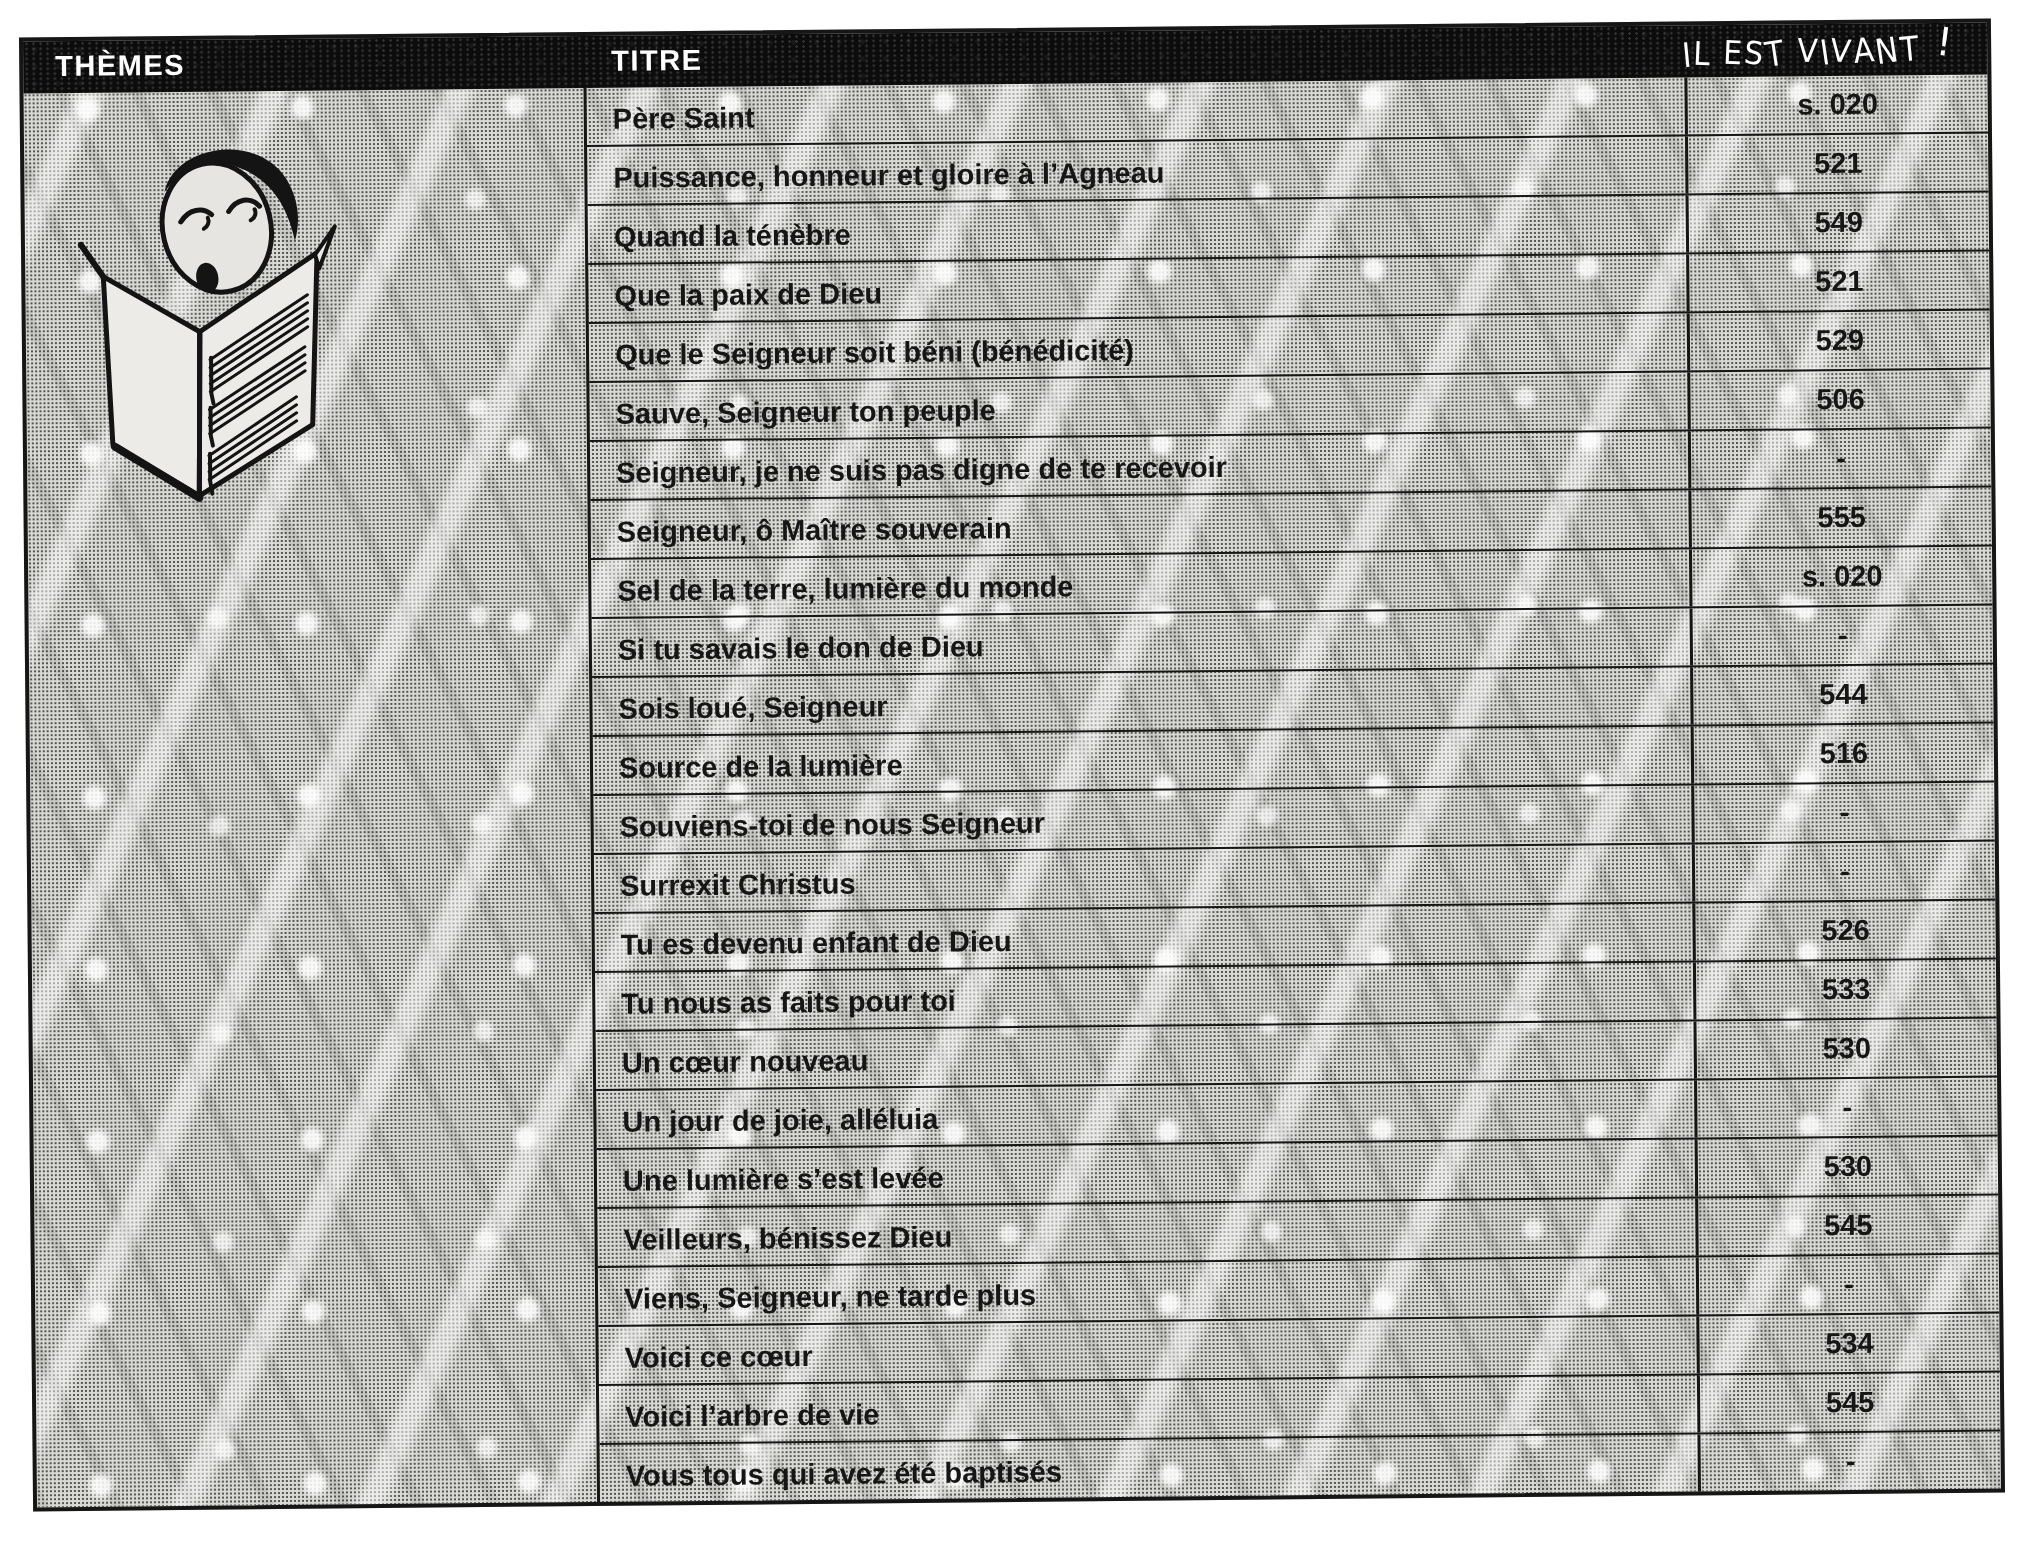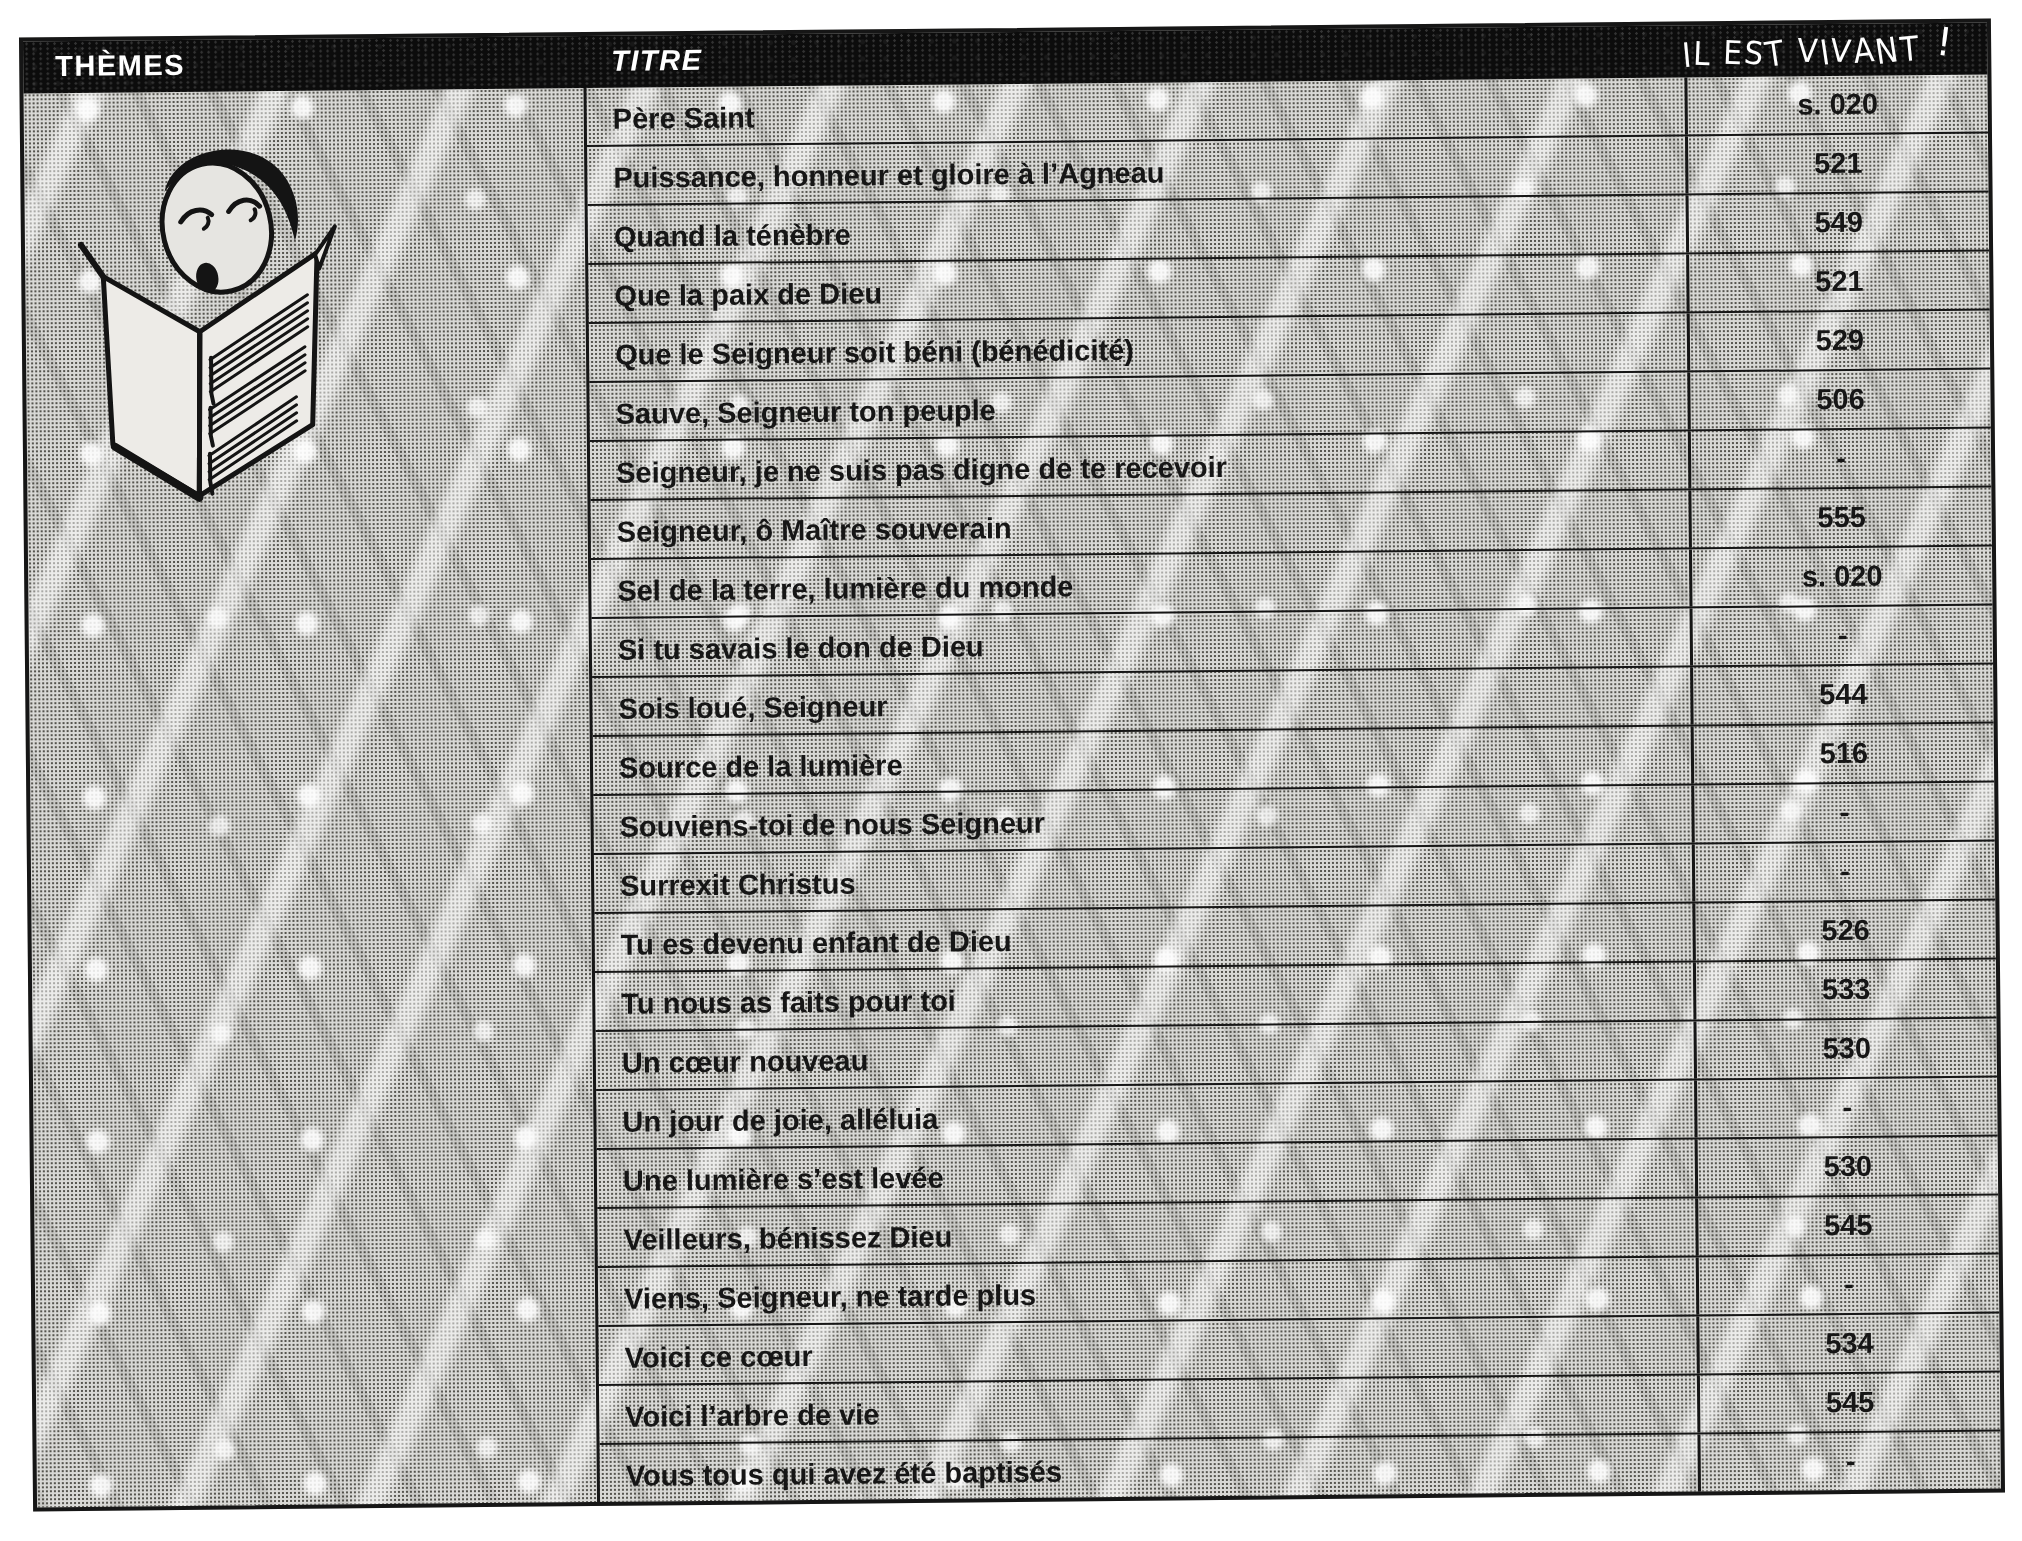--- a/index.html
+++ b/index.html
@@ -35,21 +35,21 @@
     background-image:
       radial-gradient(circle, rgba(150,150,150,.28) 1px, transparent 1.5px),
       radial-gradient(circle, rgba(255,255,255,.05) 2px, transparent 3px);
     background-size:7px 5px, 23px 17px;
   }
   .hdr-label{
     position:absolute;top:50%;transform:translateY(-52%);
     font-weight:bold;font-size:29px;letter-spacing:1.5px;white-space:nowrap;
   }
   .hdr-themes{left:32px;}
-  .hdr-titre{left:588px;font-style:italic;}
+  .hdr-titre{left:588px;}
   .logo{
     position:absolute;right:34px;top:50%;transform:translateY(-54%) rotate(-1deg);
     font-family:"DejaVu Sans",sans-serif;font-size:30px;font-weight:normal;
     letter-spacing:2px;white-space:pre;
   }
   .logo span{display:inline-block;transform:rotate(-4deg) scaleY(1.12);}
   .logo span:nth-child(2n){transform:rotate(4deg) translateY(-1px) scaleY(1.08);}
   .logo span:nth-child(3n){transform:rotate(-7deg) translateY(1px) scaleY(1.15);}
   .logo span:nth-child(5n){transform:rotate(7deg) scaleY(1.05);}
   .logo span:last-child{font-size:1.3em;transform:rotate(9deg) translateY(-3px);margin-left:4px;}

